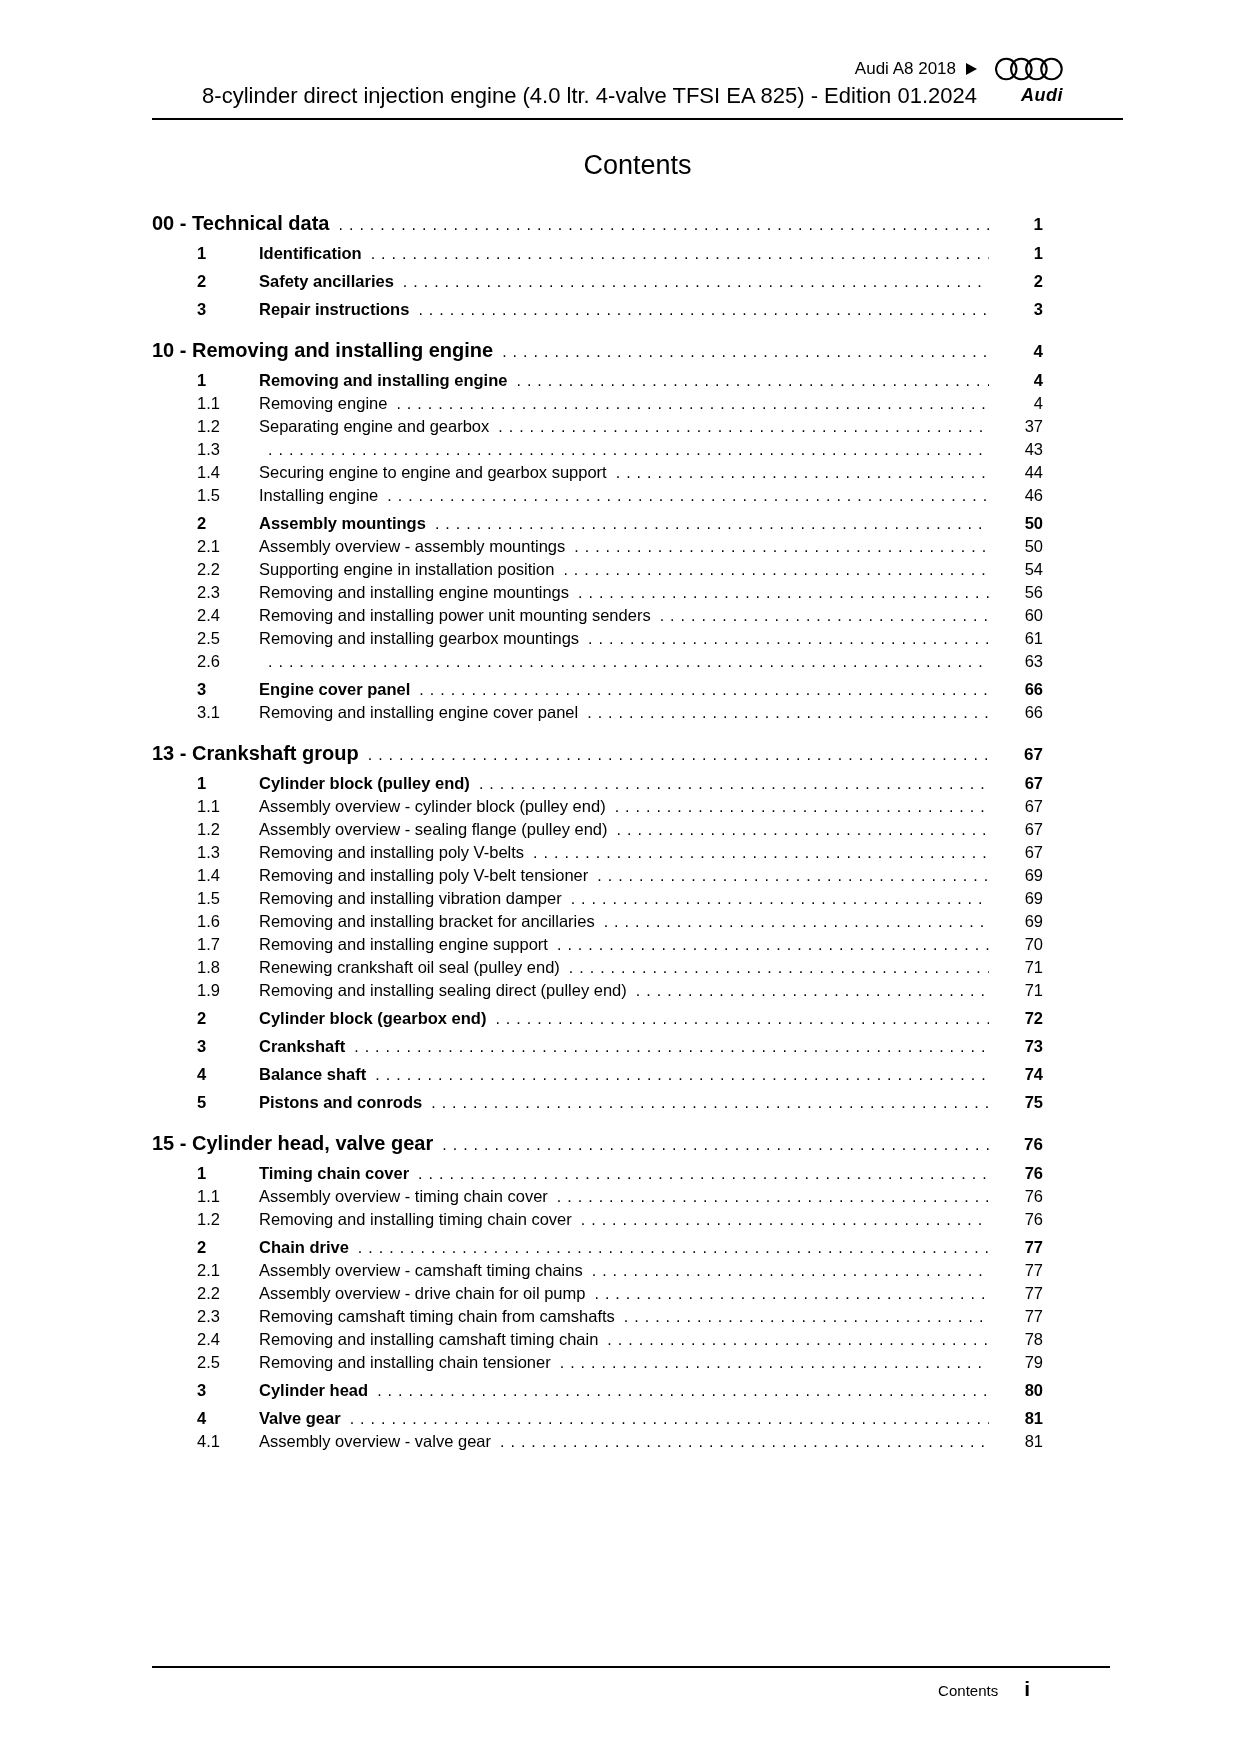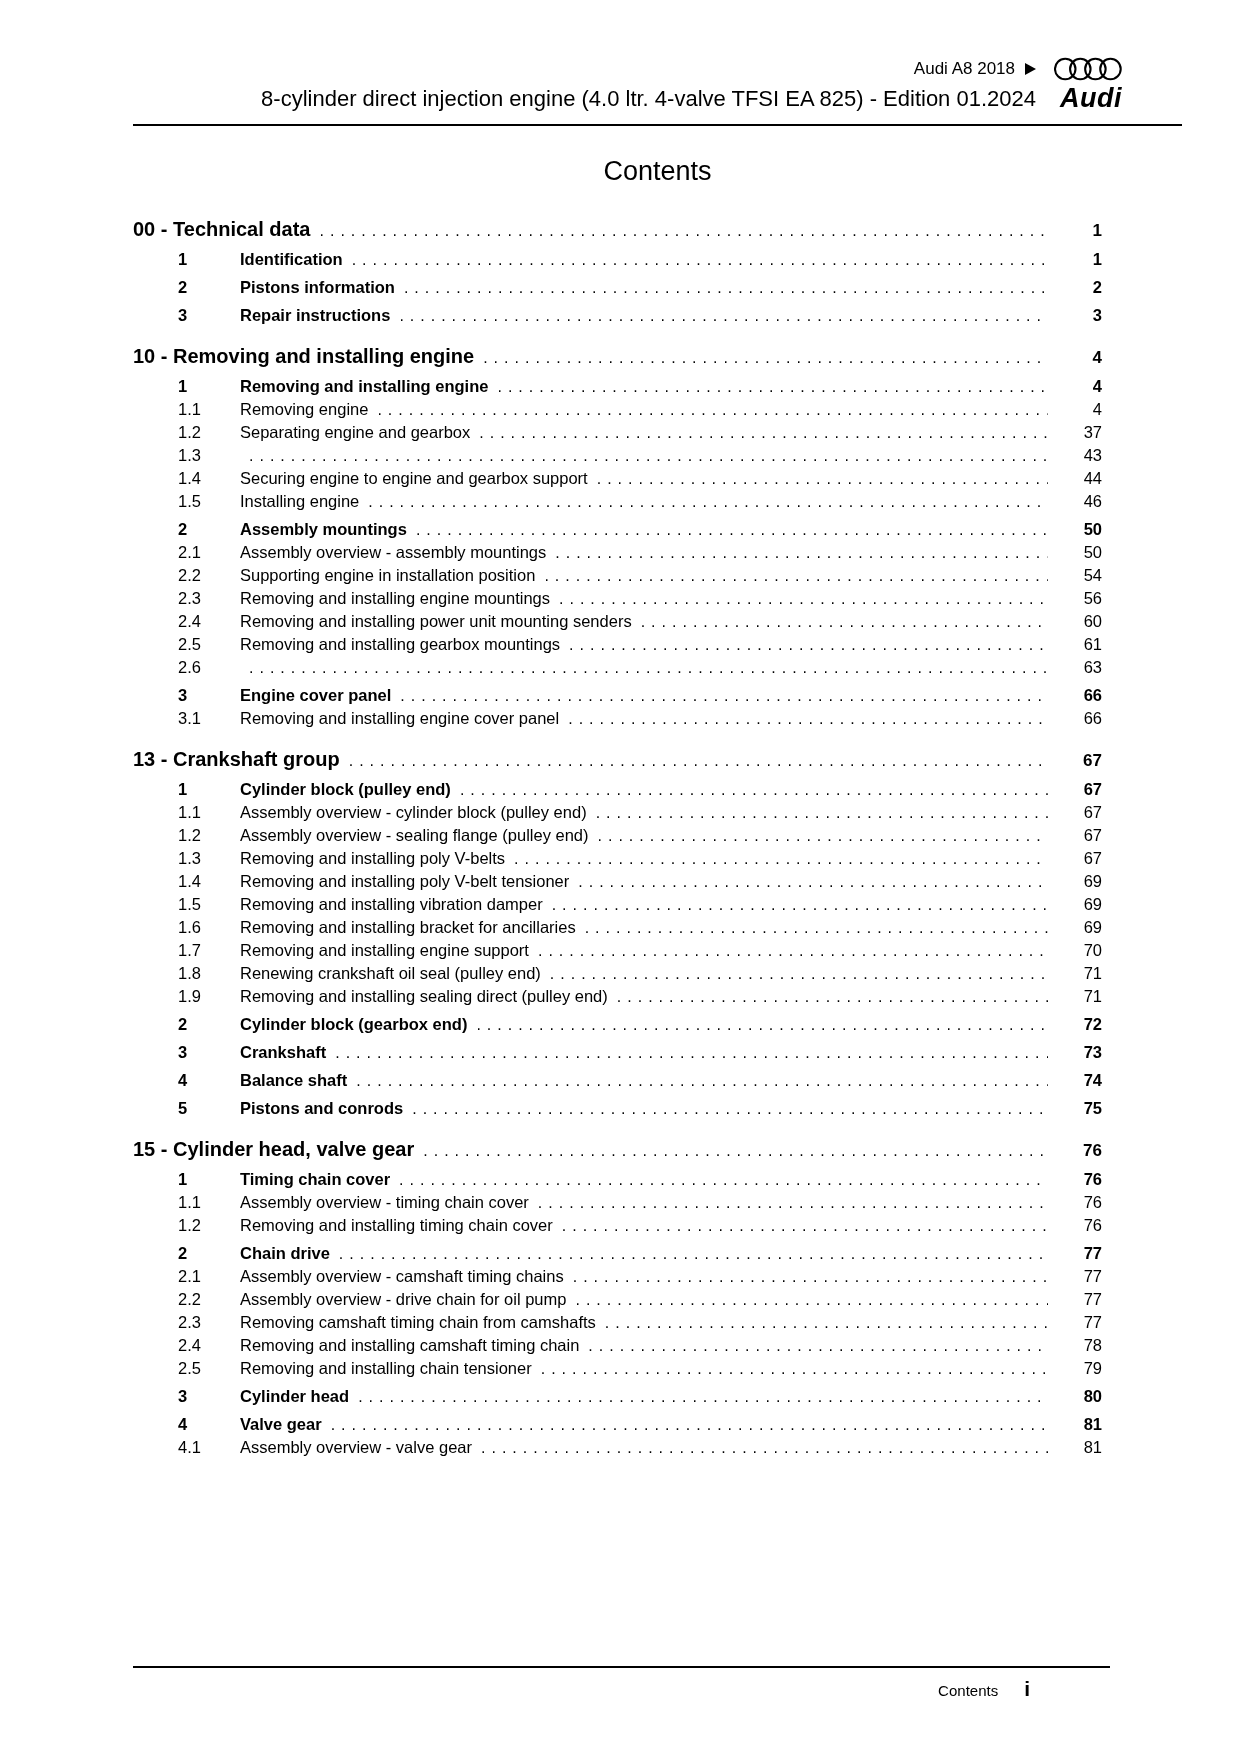--- a/index.html
+++ b/index.html
@@ -2,42 +2,42 @@
 <html><head>
 <meta charset="utf-8">
 <style>
   * { margin: 0; padding: 0; box-sizing: border-box; }
   html, body { background: #ffffff; }
   body {
     width: 1240px; height: 1753px; position: relative; overflow: hidden;
     font-family: "Liberation Sans", "DejaVu Sans", sans-serif;
     color: #000;
   }
-  .page { position: absolute; inset: 0; padding: 56px 58px 0 133px; }
+  .page { position: absolute; inset: 0; padding: 56px 117px 0 133px; margin-left: 19px; }
 
   
   .header-right {
     display: grid;
     grid-template-columns: auto 70px;
     column-gap: 16px;
     justify-content: end;
     align-items: center;
     padding-right: 60px;
     row-gap: 2px;
   }
   .model-cell { display: flex; align-items: center; justify-content: flex-end; gap: 10px; font-size: 17px; line-height: 25px; }
   .arrow-tri {
     display: inline-block; width: 0; height: 0;
     border-left: 11px solid #000;
     border-top: 6px solid transparent;
     border-bottom: 6px solid transparent;
   }
   .rings-cell { display: flex; justify-content: flex-end; }
   .subtitle-cell { text-align: center; font-size: 22px; line-height: 25px; }
-  .wordmark-cell { text-align: right; font-style: italic; font-weight: bold; font-size: 27px; letter-spacing: 0.5px; }
+  .wordmark-cell { text-align: right; font-style: italic; font-weight: bold; font-size: 18px; letter-spacing: 0.5px; }
   .rule { border-top: 2px solid #000; }
   .header .rule { margin-top: 10px; }
 
   
   .doc-title { text-align: center; font-size: 27px; font-weight: 400; margin-top: 30px; margin-bottom: 30px; }
 
   
   .toc { padding-right: 80px; }
   .row { display: flex; align-items: baseline; }
   .leader { flex: 1 1 0; min-width: 18px; overflow: hidden; white-space: nowrap; margin: 0 8px 0 9px; }
@@ -103,21 +103,21 @@
     <div class="entries">
   <div class="row entry lvl1">
     <span class="num">1</span>
     <span class="label">Identification</span>
     <span class="leader"></span>
     <span class="page-num">1</span>
   </div>
 
   <div class="row entry lvl1">
     <span class="num">2</span>
-    <span class="label">Pistons information</span>
+    <span class="label">Safety ancillaries</span>
     <span class="leader"></span>
     <span class="page-num">2</span>
   </div>
 
   <div class="row entry lvl1">
     <span class="num">3</span>
     <span class="label">Repair instructions</span>
     <span class="leader"></span>
     <span class="page-num">3</span>
   </div>

